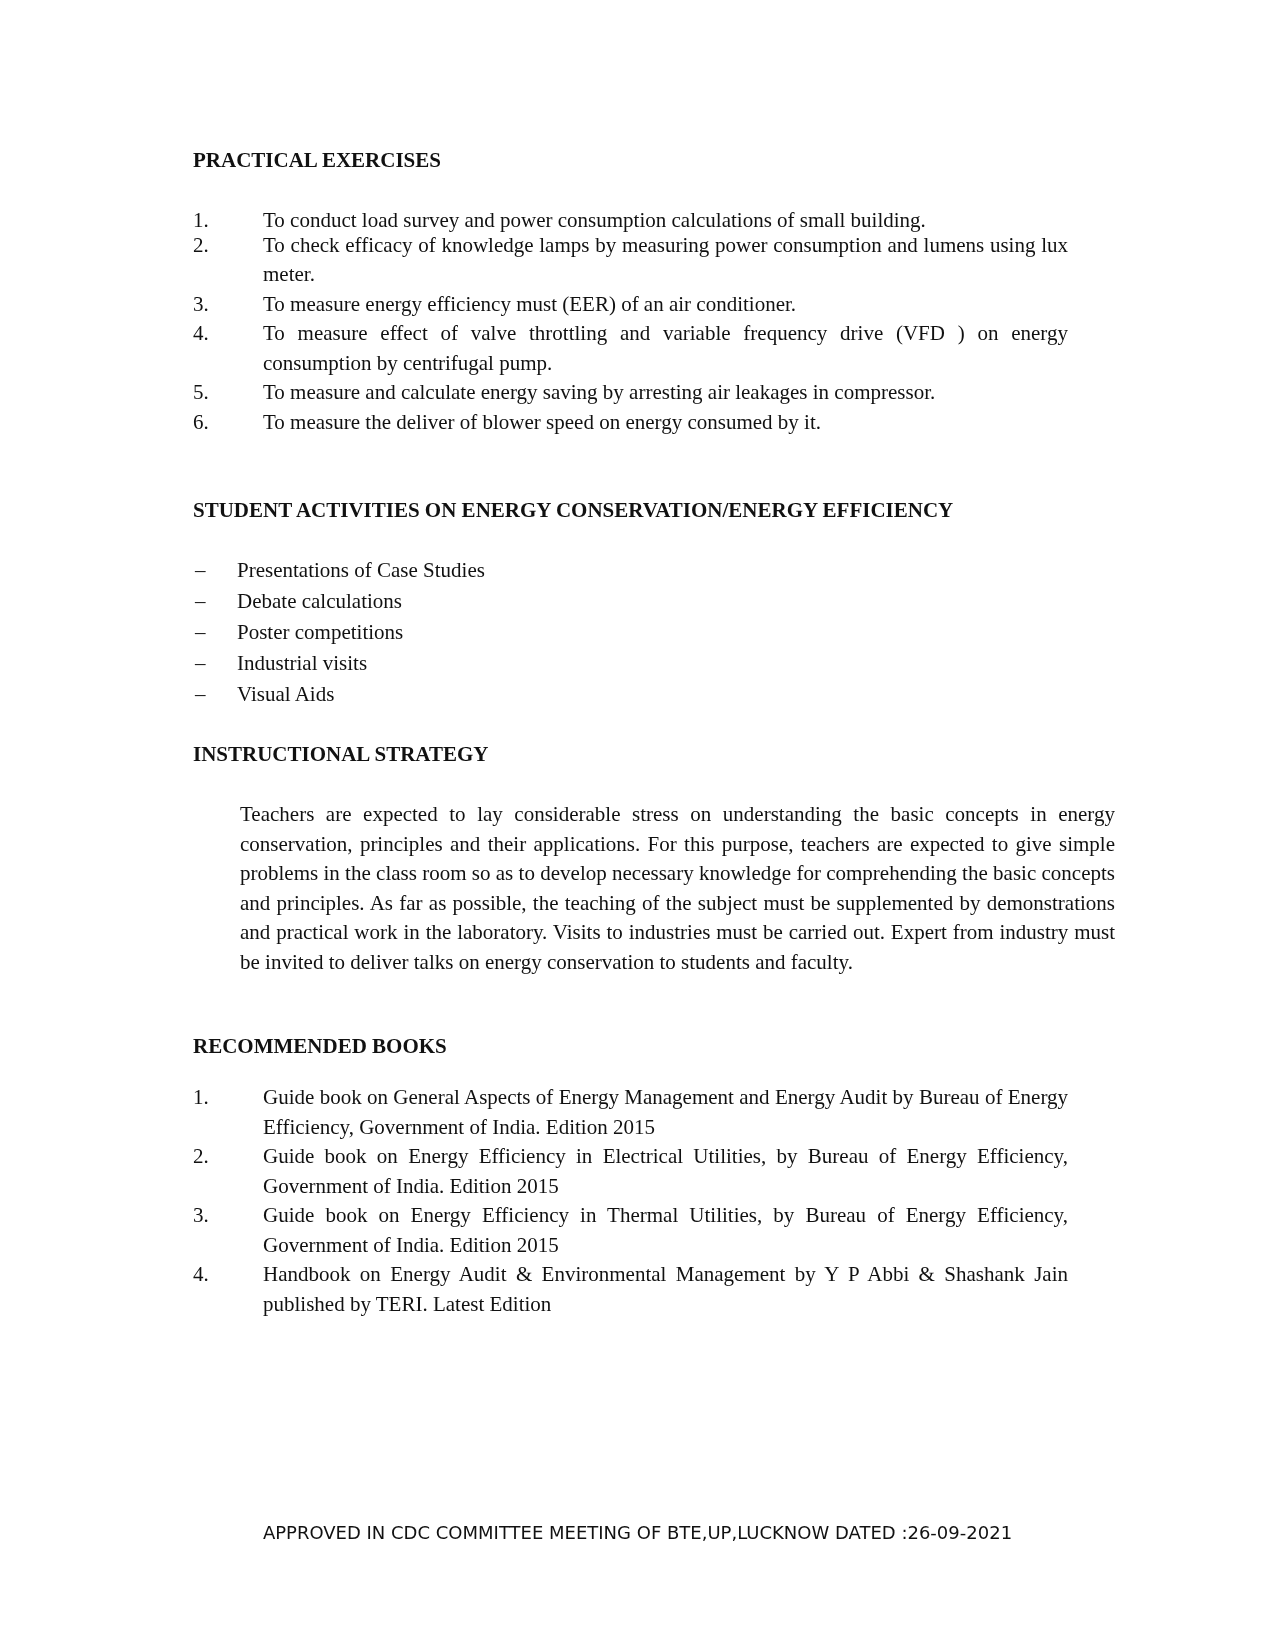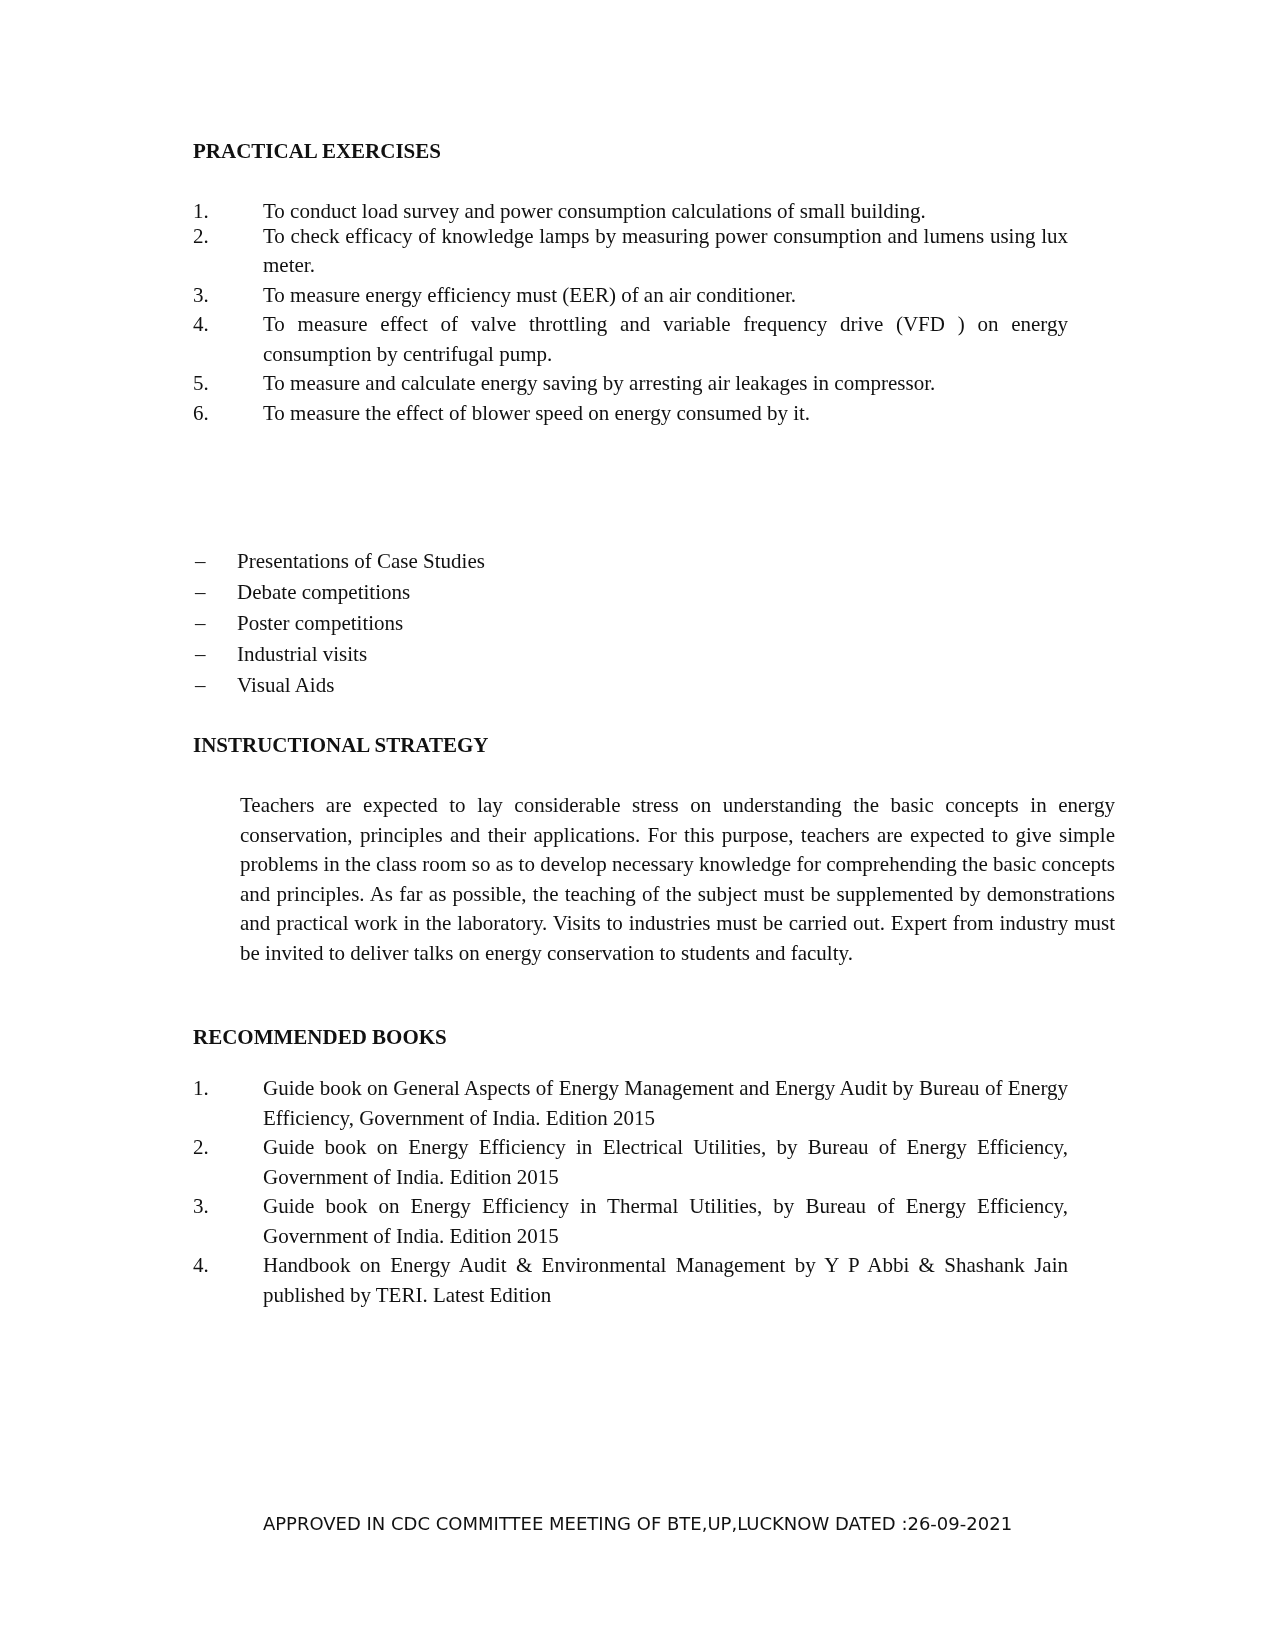--- a/index.html
+++ b/index.html
@@ -1,18 +1,18 @@
 <!DOCTYPE html>
 <html><head>
 <meta charset="utf-8">
 <style>
   html, body { margin: 0; padding: 0; background: #ffffff; }
   body { width: 1275px; height: 1651px; position: relative; overflow: hidden;
          font-family: "Liberation Serif", "DejaVu Serif", serif; color: #111111; }
-  .page { position: absolute; left: 0; top: 4px; width: 1275px; height: 1595px; }
+  .page { position: absolute; left: 0; top: 13px; width: 1275px; height: 1595px; }
   .heading { position: absolute; left: 193px; font-weight: bold; font-size: 21px;
              letter-spacing: 0; white-space: nowrap; }
   .body-text { font-size: 21px; line-height: 29.5px; }
   .num-list { position: absolute; left: 193px; width: 875px; }
   .num-item { display: flex; }
   .num-item .num { width: 70px; flex: 0 0 70px; }
   .num-item .txt { flex: 1; text-align: justify; text-align-last: left; }
   .bullet-list { position: absolute; left: 193px; width: 600px; font-size: 21px; line-height: 31px; }
   .bullet-item { display: flex; }
   .bullet-item .dash { width: 42px; flex: 0 0 42px; padding-left: 2px; }
@@ -43,32 +43,33 @@
     <div class="num-item">
       <span class="num">4.</span>
       <span class="txt">To measure effect of valve throttling and variable frequency drive (VFD ) on energy consumption by centrifugal pump.</span>
     </div>
     <div class="num-item">
       <span class="num">5.</span>
       <span class="txt">To measure and calculate energy saving by arresting air leakages in compressor.</span>
     </div>
     <div class="num-item">
       <span class="num">6.</span>
-      <span class="txt">To measure the effect of blower speed on energy consumed by it.</span>
+      <span class="txt">To measure the deliver of blower speed on energy consumed by it.</span>
     </div>
   </div>
 
+  <div class="heading" style="top:485px;">STUDENT ACTIVITIES ON ENERGY CONSERVATION/ENERGY EFFICIENCY</div>
   <div class="bullet-list" style="top:542px;">
     <div class="bullet-item">
       <span class="dash">–</span>
       <span>Presentations of Case Studies</span>
     </div>
     <div class="bullet-item">
       <span class="dash">–</span>
-      <span>Debate competitions</span>
+      <span>Debate calculations</span>
     </div>
     <div class="bullet-item">
       <span class="dash">–</span>
       <span>Poster competitions</span>
     </div>
     <div class="bullet-item">
       <span class="dash">–</span>
       <span>Industrial visits</span>
     </div>
     <div class="bullet-item">

